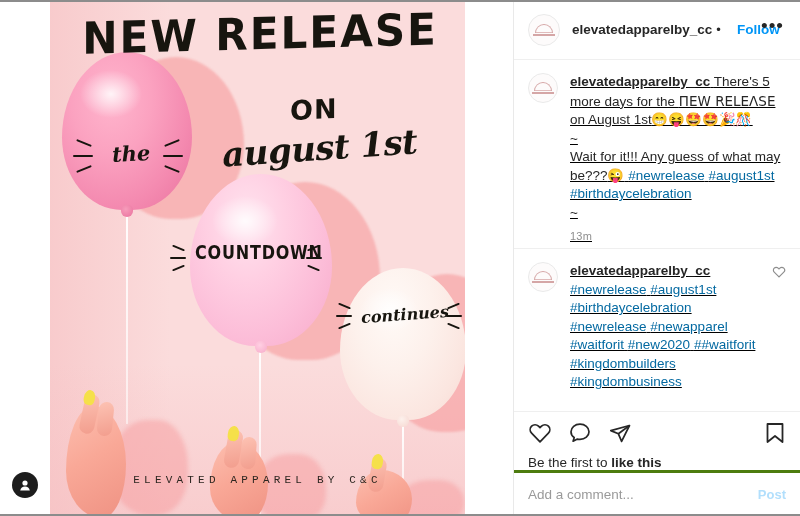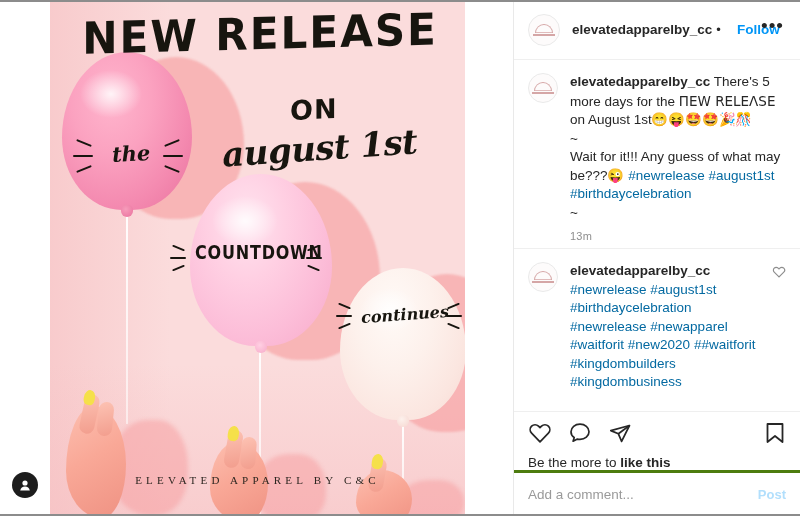--- a/index.html
+++ b/index.html
@@ -146,21 +146,21 @@
     transform: scaleY(1.25);
   }
   .tag-continues {
     left: 311px; top: 303px;
     font-family: "DejaVu Serif", serif;
     font-style: italic; font-weight: 700; font-size: 16px;
     transform: rotate(-4deg);
   }
   .brandline {
     left: 0; top: 472px; width: 415px; text-align: center;
-    font-family: Liberation Serif, serif;
+    font-family: Liberation Mono, monospace;
     font-size: 11px; letter-spacing: 4.2px; color: #2c2620;
   }
   
   .rays { position: absolute; width: 30px; height: 34px; }
   .rays i {
     position: absolute; display: block; height: 2px; background: #17150f;
     border-radius: 2px;
   }
   .rays.l i:nth-child(1) { width: 16px; left: 8px;  top: 3px;  transform: rotate(22deg); }
   .rays.l i:nth-child(2) { width: 20px; left: 5px;  top: 16px; transform: rotate(0deg); }
@@ -231,21 +231,21 @@
     font-size: 13.5px; font-weight: 600; color: #262626; white-space: nowrap;
   }
   .dot-sep { font-size: 13px; color: #262626; }
   .follow-link { font-size: 13.5px; font-weight: 700; color: #0095f6; white-space: nowrap; padding-left: 12px; }
   .more-dots {
     font-size: 19px; color: #262626; line-height: 8px;
     letter-spacing: 1px; padding: 0 2px 8px 2px; flex: 0 0 auto;
   }
 
   .comment-scroll {
-    flex: 1 1 auto; overflow: hidden; position: relative;
+    flex: 1 1 auto; overflow: hidden; position: relative; text-decoration: underline;
   }
   .cmt {
     display: flex; padding: 13px 14px 6px 14px;
   }
   .cmt + .cmt { border-top: 1px solid #efefef; }
   .cmt .avatar { width: 30px; height: 30px; flex: 0 0 30px; }
   .cmt-body { margin-left: 12px; flex: 1 1 auto; min-width: 0; }
   .cmt-text {
     font-size: 13.5px; line-height: 18.5px; color: #262626;
     word-wrap: break-word;
@@ -494,21 +494,21 @@
           </svg>
         </span>
         <span class="spacer"></span>
         <span class="ic" style="margin-right:0;">
           <svg width="22" height="24" viewBox="0 0 22 24" fill="none" stroke="#262626" stroke-width="1.8" stroke-linejoin="round">
             <path d="M3.5 3h15v18l-7.5-6-7.5 6z"></path>
           </svg>
         </span>
       </div>
 
-      <div class="likes-line"><span>Be the more to </span><b>like this</b></div>
+      <div class="likes-line"><span>Be the first to </span><b>like this</b></div>
 
     </div>
 
     <div class="add-comment">
       <input type="text" placeholder="Add a comment..." style="">
       <span class="post-btn">Post</span>
     </div>
   </div>
 </div>
 

